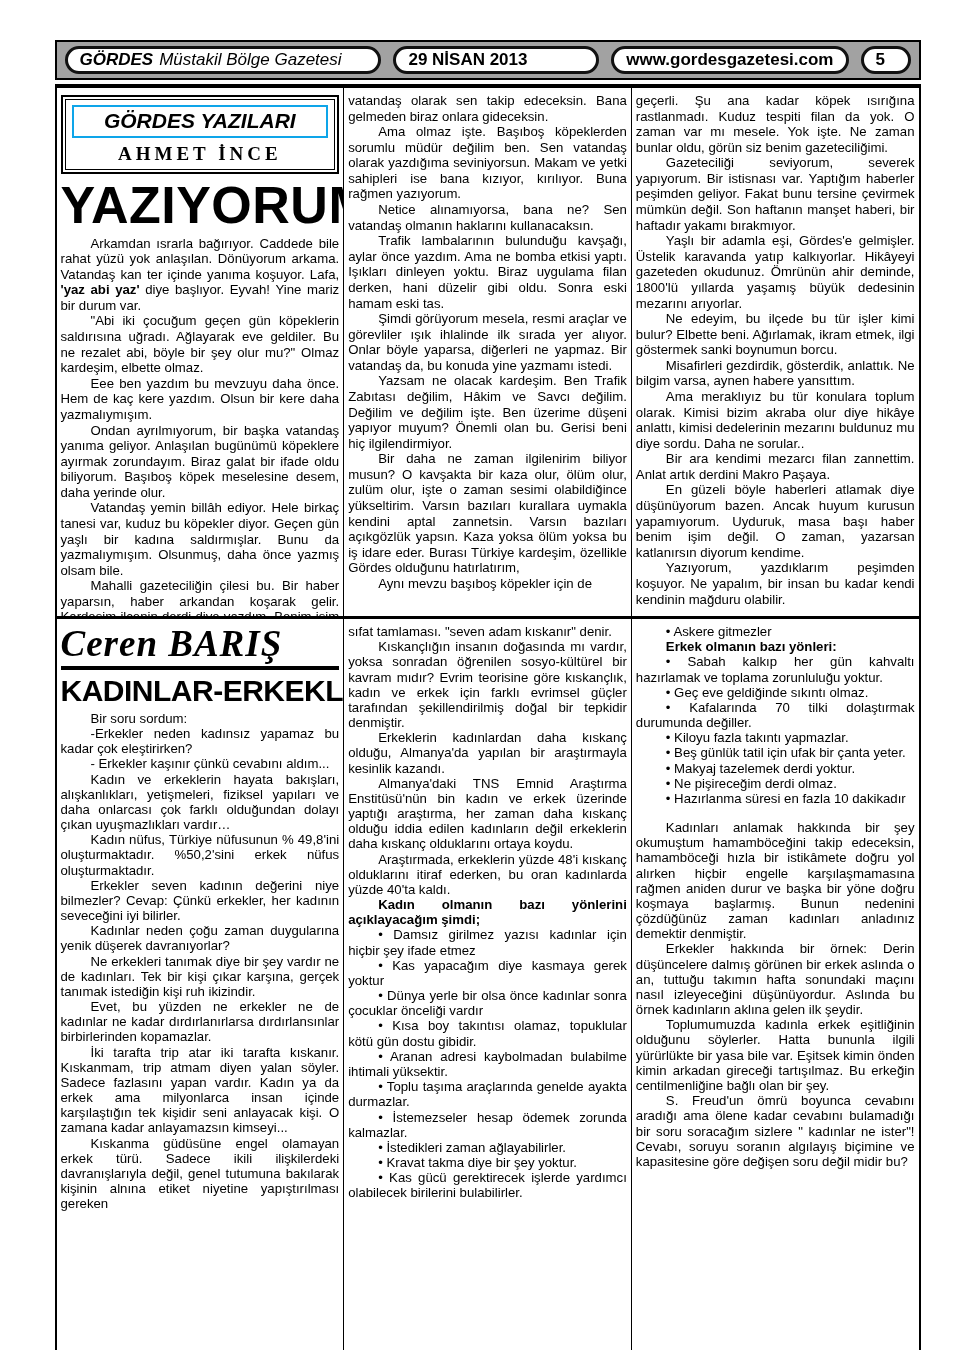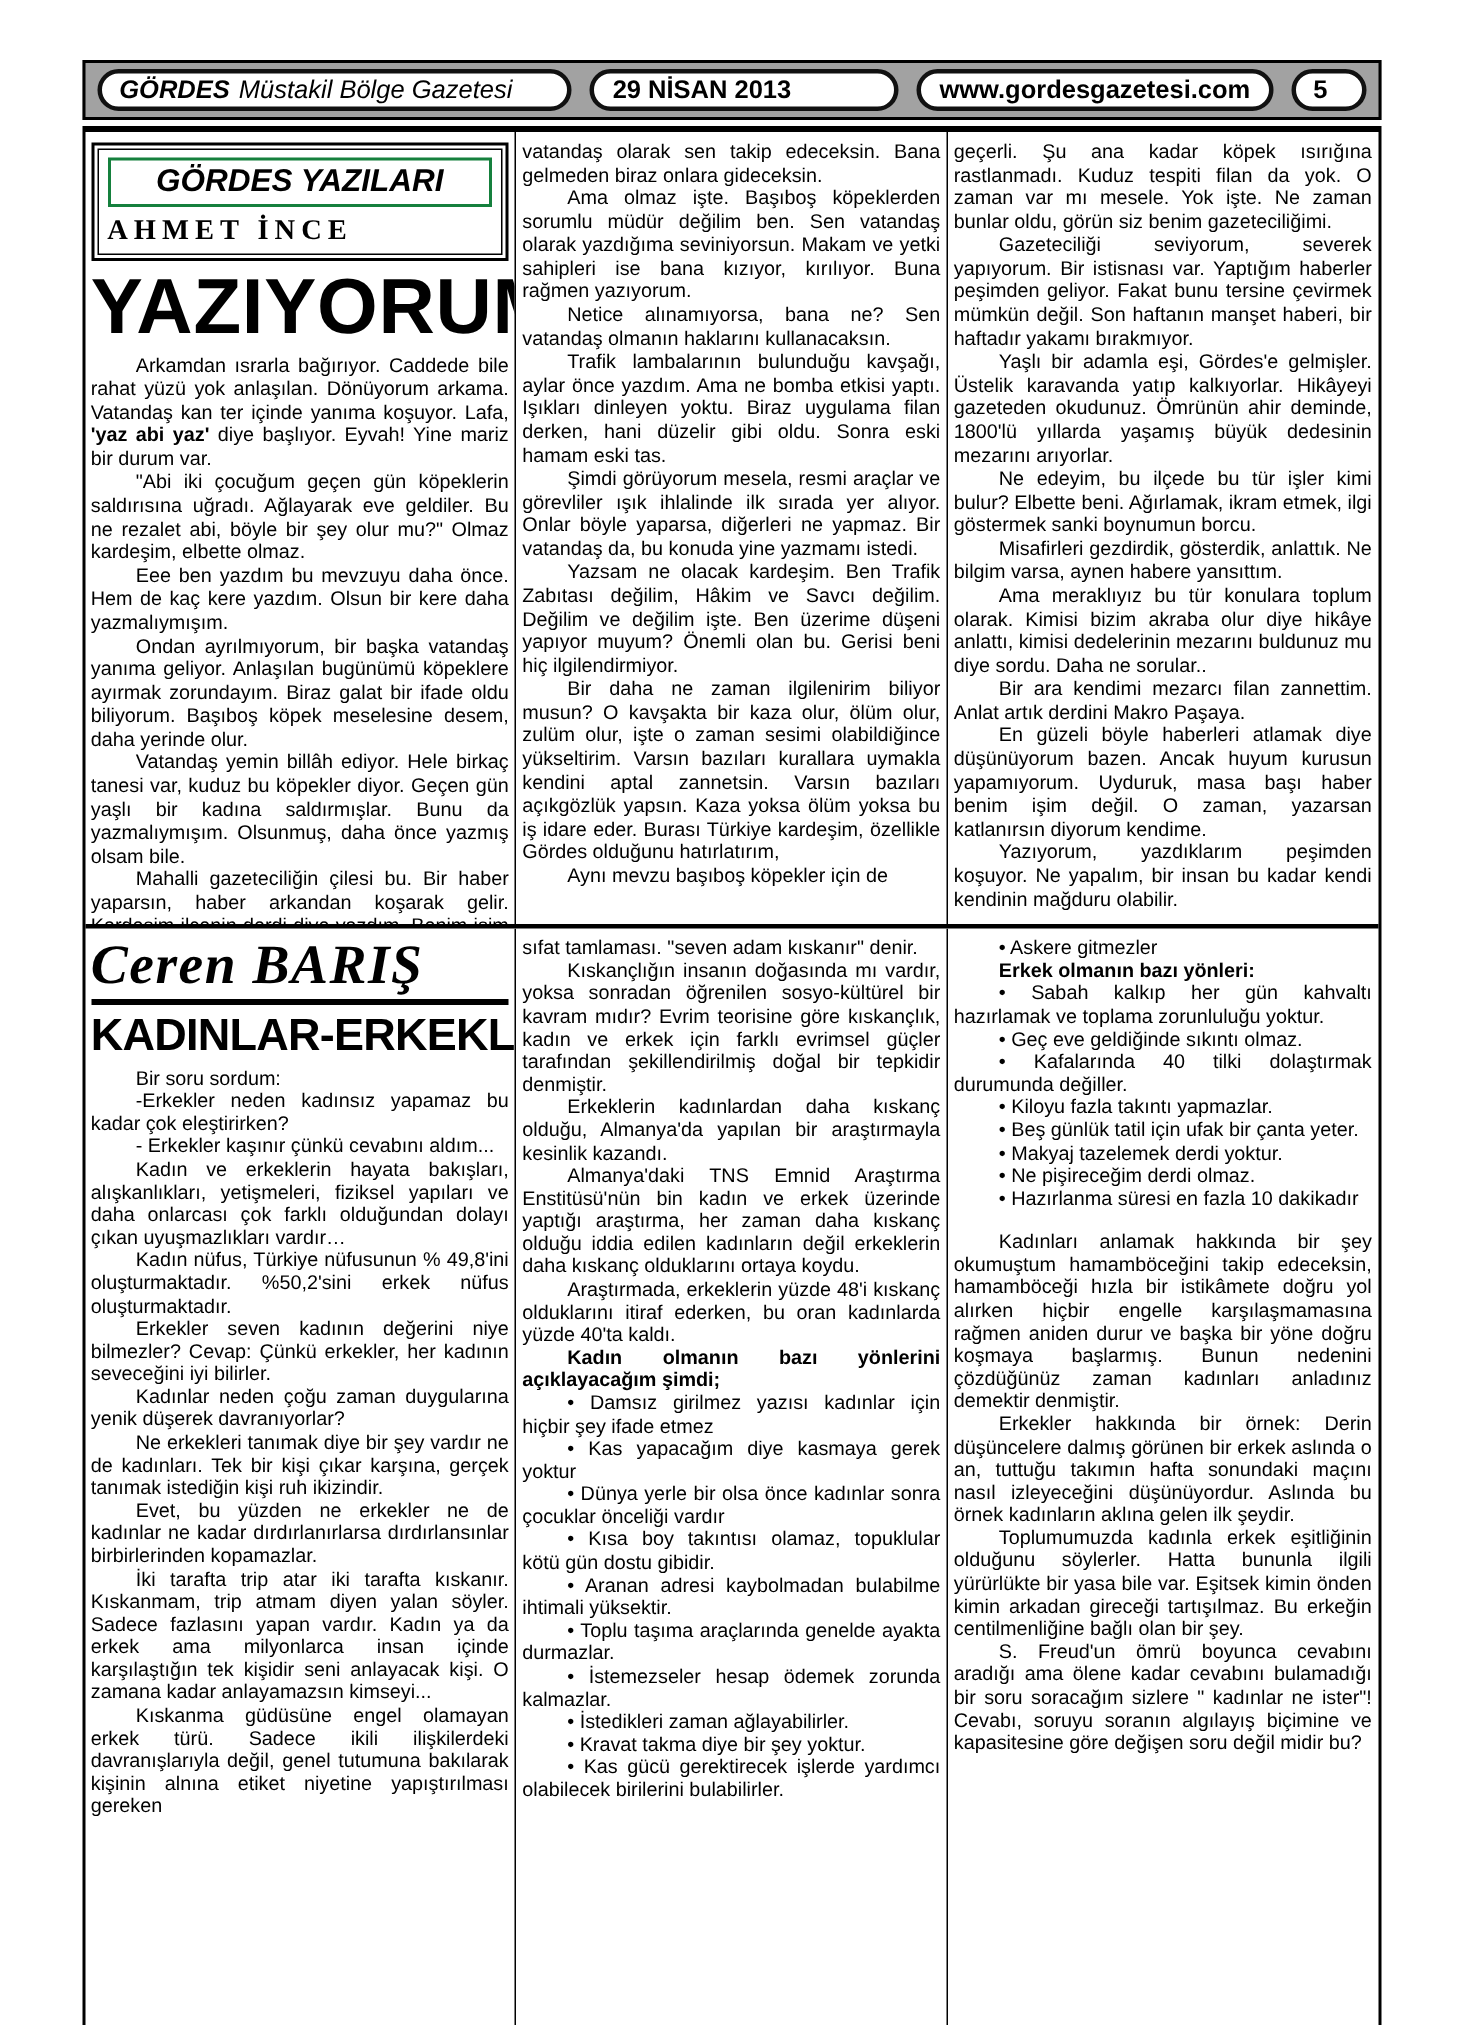--- a/index.html
+++ b/index.html
@@ -37,22 +37,22 @@
 
   .para{font-size:13.2px;line-height:1.18;text-align:justify;text-indent:30px;margin:0;}
   .sec2 .para{line-height:1.15;}
   .para.ni{text-indent:0;}
   .para.gap{margin-top:14px;}
   .para b{font-weight:bold;}
 
   
   .byline-outer{border:2px solid #000;padding:2px;margin:2px 0 4px;}
   .byline-mid{border:1px solid #000;padding:5px 6px 4px;}
-  .gy-box{border:2px solid #15803d;text-align:center;font-style:italic;font-weight:bold;font-size:21px;padding:2px 0 3px;}
-  .byline-author{text-align:left;font-family:"Liberation Serif",serif;font-weight:bold;font-size:19px;letter-spacing:4px;margin-top:5px;}
+  .gy-box{border:2px solid #0ea5e9;text-align:center;font-style:italic;font-weight:bold;font-size:21px;padding:2px 0 3px;}
+  .byline-author{text-align:center;font-family:"Liberation Serif",serif;font-weight:bold;font-size:19px;letter-spacing:4px;margin-top:5px;}
   .headline1{font-size:52px;font-weight:bold;letter-spacing:0.5px;line-height:1.05;margin:2px 0 3px;text-align:center;}
 
   
   .author2{
     font-family:"Liberation Serif",serif;font-style:italic;font-weight:bold;
     font-size:37px;line-height:1.05;border-bottom:4px solid #000;
     padding-bottom:2px;margin:1px 0 6px;letter-spacing:1px;white-space:nowrap;
   }
   .headline2{font-size:30px;font-weight:bold;letter-spacing:-0.5px;line-height:1;margin:2px 0 5px;white-space:nowrap;}
 
@@ -169,21 +169,21 @@
             <p class="para"><span>• Kravat takma diye bir şey yoktur.</span></p>
             <p class="para"><span>• Kas gücü gerektirecek işlerde yardımcı olabilecek birilerini bulabilirler.</span></p>
           </div>
       </div>
       <div class="col">
         <div>
             <p class="para"><span>• Askere gitmezler</span></p>
             <p class="para"><b>Erkek olmanın bazı yönleri:</b></p>
             <p class="para"><span>• Sabah kalkıp her gün kahvaltı hazırlamak ve toplama zorunluluğu yoktur.</span></p>
             <p class="para"><span>• Geç eve geldiğinde sıkıntı olmaz.</span></p>
-            <p class="para"><span>• Kafalarında 40 tilki dolaştırmak durumunda değiller.</span></p>
+            <p class="para"><span>• Kafalarında 70 tilki dolaştırmak durumunda değiller.</span></p>
             <p class="para"><span>• Kiloyu fazla takıntı yapmazlar.</span></p>
             <p class="para"><span>• Beş günlük tatil için ufak bir çanta yeter.</span></p>
             <p class="para"><span>• Makyaj tazelemek derdi yoktur.</span></p>
             <p class="para"><span>• Ne pişireceğim derdi olmaz.</span></p>
             <p class="para"><span>• Hazırlanma süresi en fazla 10 dakikadır</span></p>
             <p class="para gap"><span>Kadınları anlamak hakkında bir şey okumuştum hamamböceğini takip edeceksin, hamamböceği hızla bir istikâmete doğru yol alırken hiçbir engelle karşılaşmamasına rağmen aniden durur ve başka bir yöne doğru koşmaya başlarmış. Bunun nedenini çözdüğünüz zaman kadınları anladınız demektir denmiştir.</span></p>
             <p class="para"><span>Erkekler hakkında bir örnek: Derin düşüncelere dalmış görünen bir erkek aslında o an, tuttuğu takımın hafta sonundaki maçını nasıl izleyeceğini düşünüyordur. Aslında bu örnek kadınların aklına gelen ilk şeydir.</span></p>
             <p class="para"><span>Toplumumuzda kadınla erkek eşitliğinin olduğunu söylerler. Hatta bununla ilgili yürürlükte bir yasa bile var. Eşitsek kimin önden kimin arkadan gireceği tartışılmaz. Bu erkeğin centilmenliğine bağlı olan bir şey.</span></p>
             <p class="para"><span>S. Freud'un ömrü boyunca cevabını aradığı ama ölene kadar cevabını bulamadığı bir soru soracağım sizlere " kadınlar ne ister"! Cevabı, soruyu soranın algılayış biçimine ve kapasitesine göre değişen soru değil midir bu?</span></p>
           </div>

